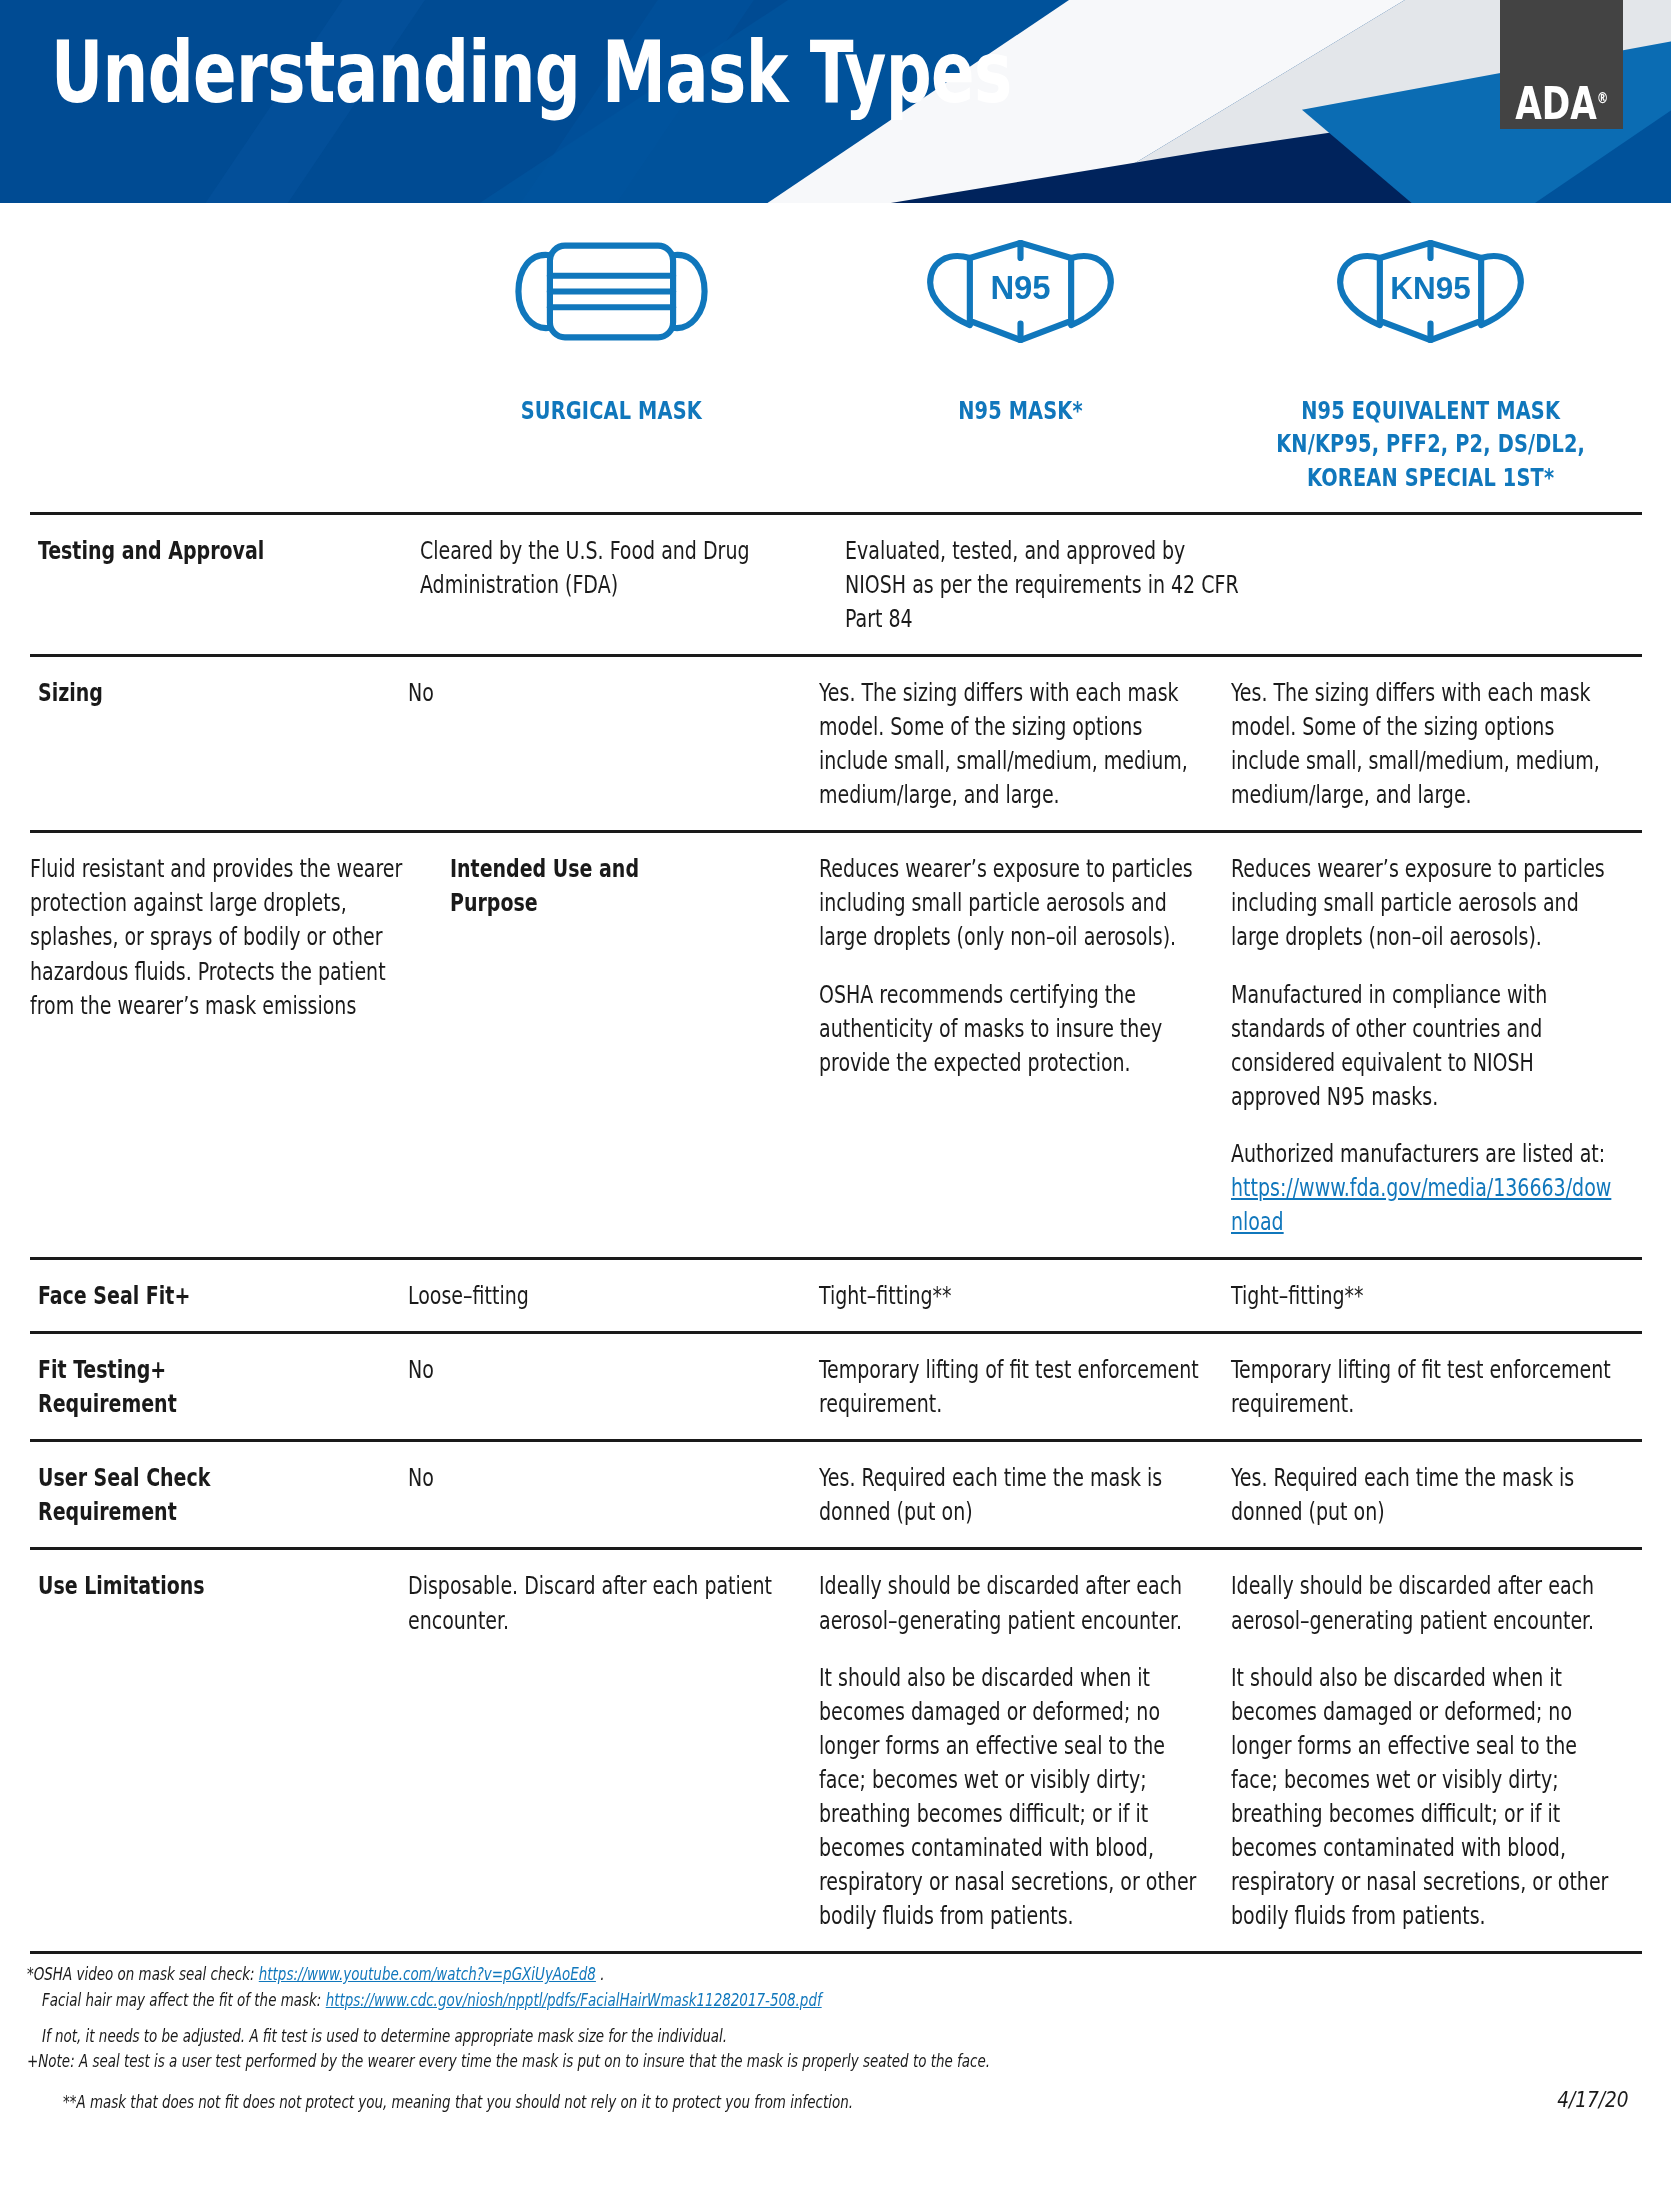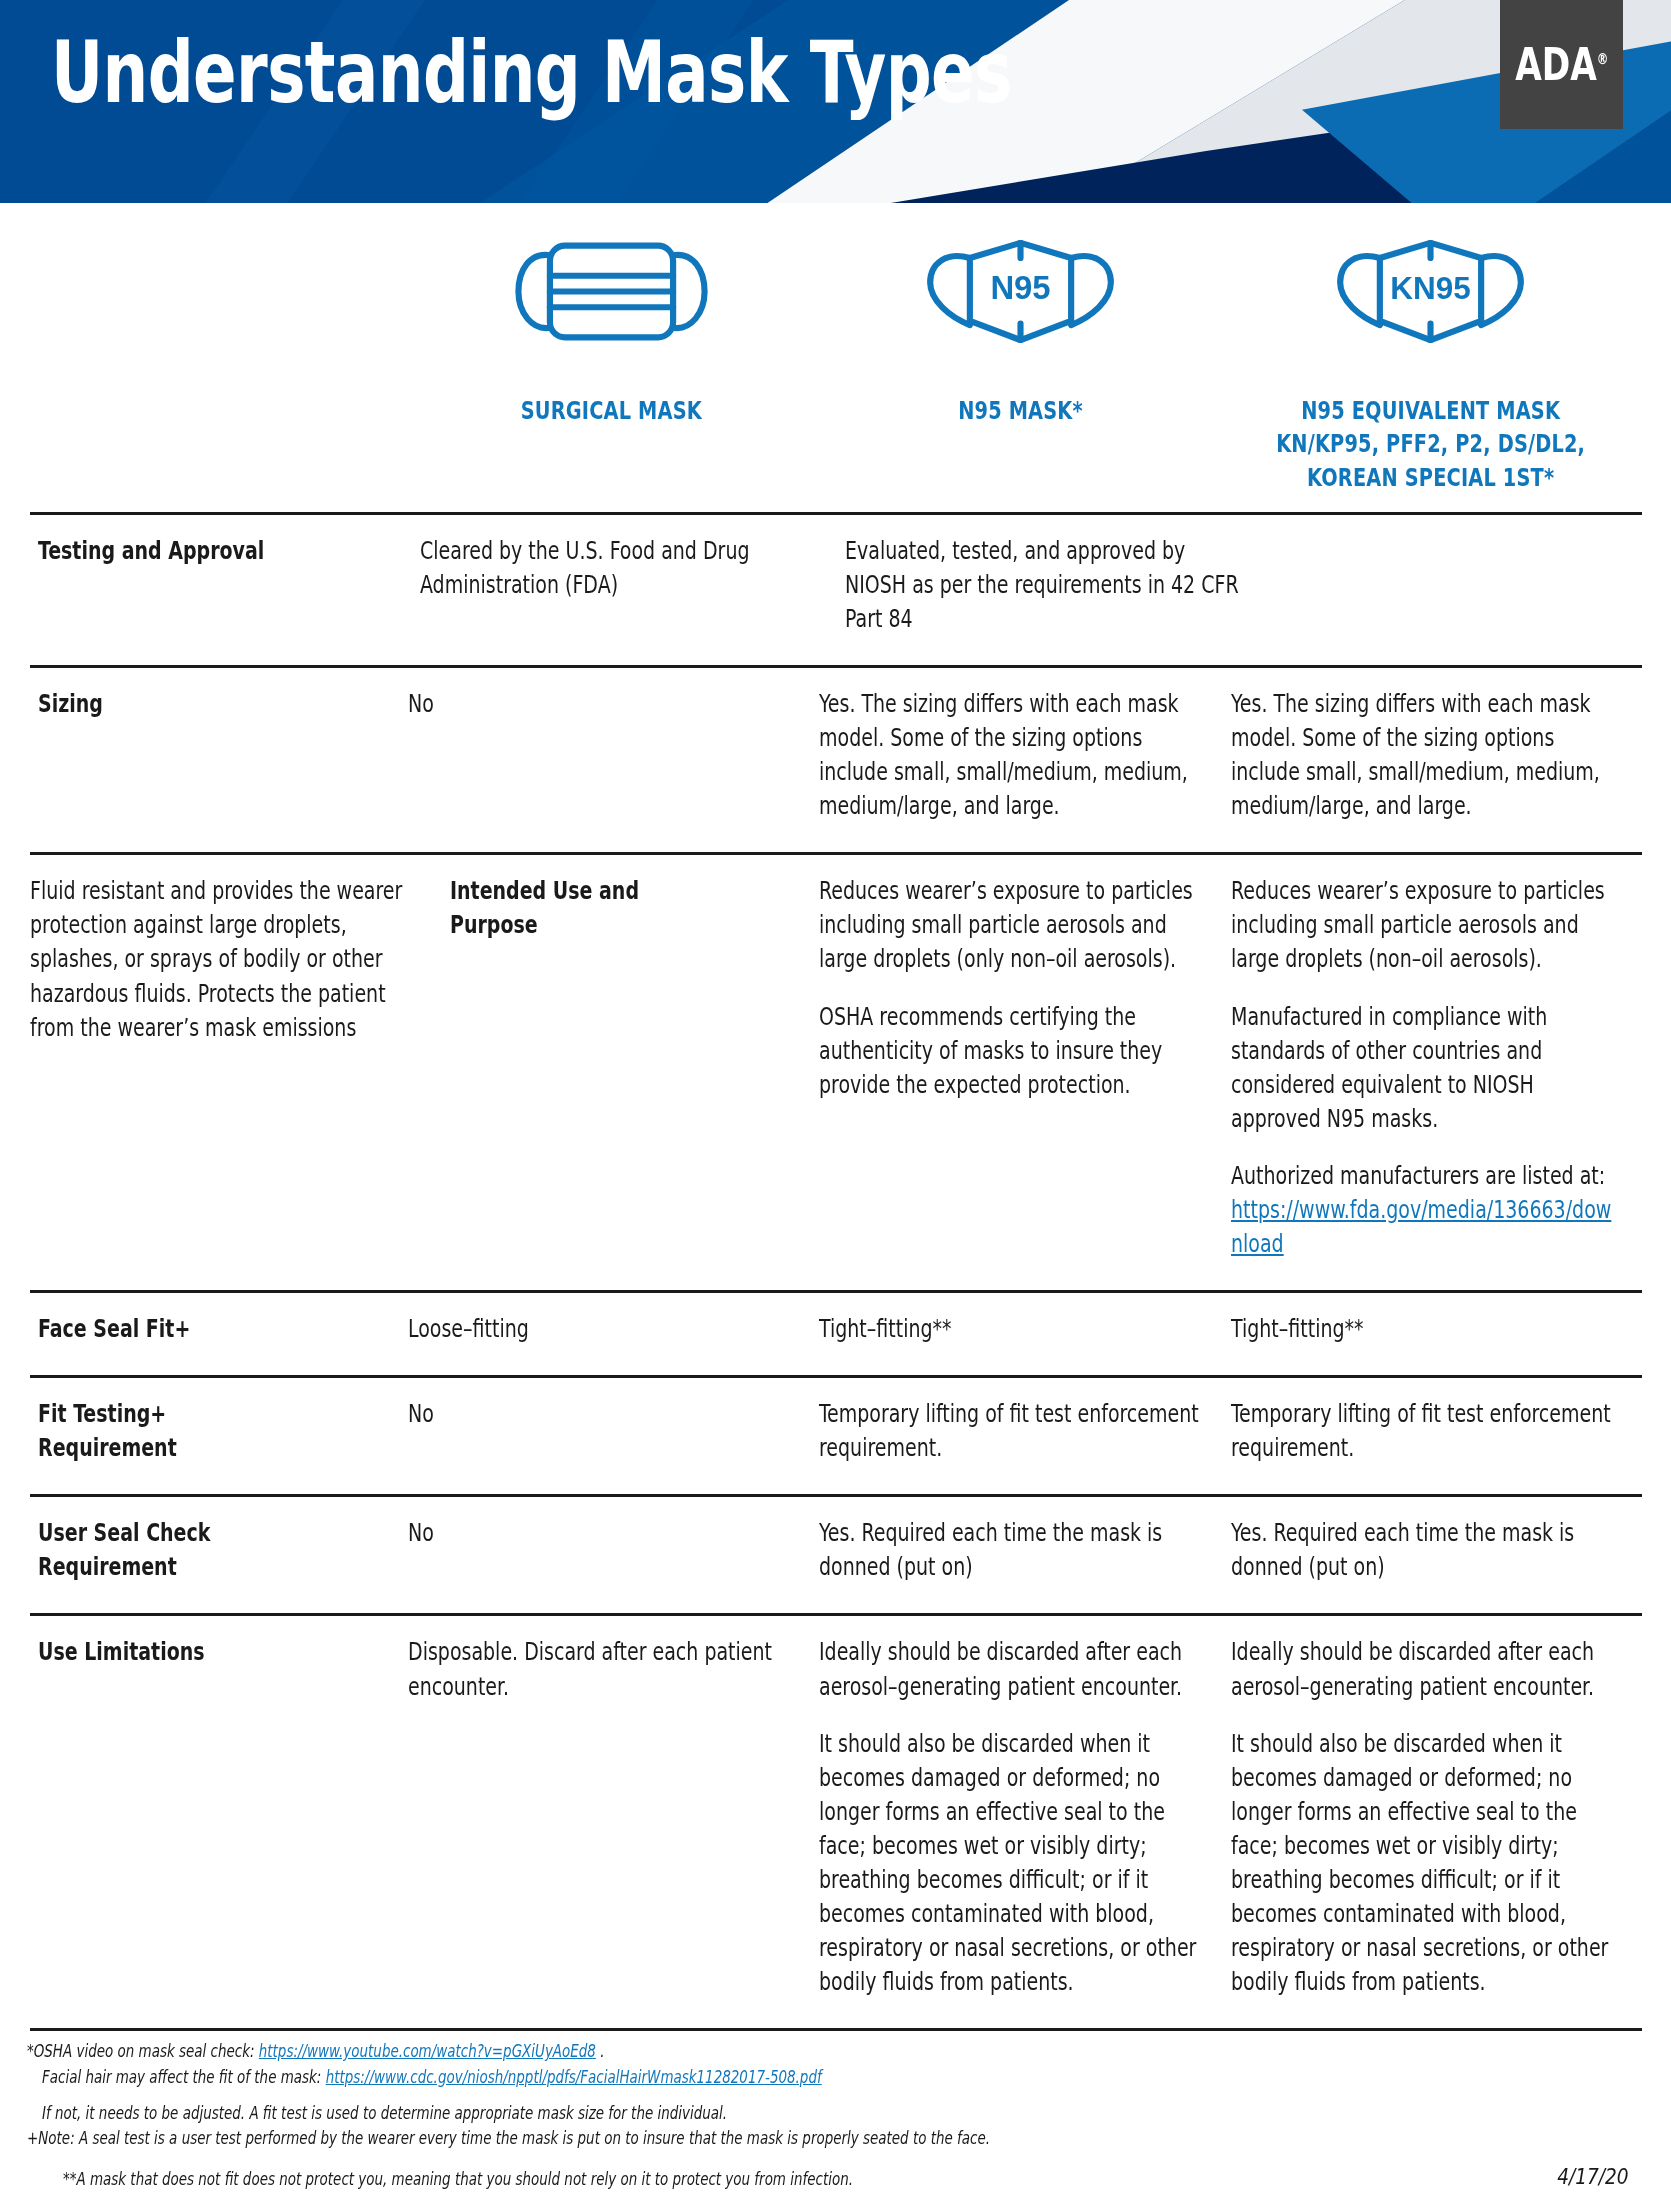--- a/index.html
+++ b/index.html
@@ -35,21 +35,21 @@
     white-space: nowrap;
   }
   .ada-logo {
     position: absolute;
     right: 49px;
     top: 0px;
     width: 123px;
     height: 129px;
     background: #434343;
     display: flex;
-    align-items: center;
+    align-items: flex-end;
     justify-content: center;
   }
   .ada-logo-text {
     color: #ffffff;
     font-size: 44px;
     font-weight: bold;
     font-family: "DejaVu Sans", sans-serif;
     transform: scaleX(0.78);
     letter-spacing: 0px;
     white-space: nowrap;
@@ -84,21 +84,21 @@
     transform: scaleX(0.86);
     letter-spacing: 0.2px;
   }
 
   
   .table { padding: 0 30px; margin-top: 18px; }
   .row {
     display: flex;
     border-top: 3.4px solid #1a1a1a;
     padding-top: 19px;
-    padding-bottom: 29px;
+    padding-bottom: 18px;
   }
   .row:last-of-type { border-bottom: 3.4px solid #1a1a1a; }
   .cell {
     padding-right: 23px;
     font-size: 24px;
     line-height: 1.42;
     color: #1a1a1a;
     font-family: "DejaVu Sans", sans-serif;
     font-stretch: condensed;
   }

